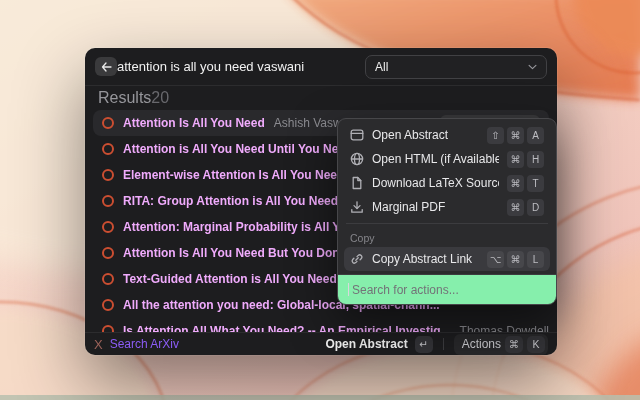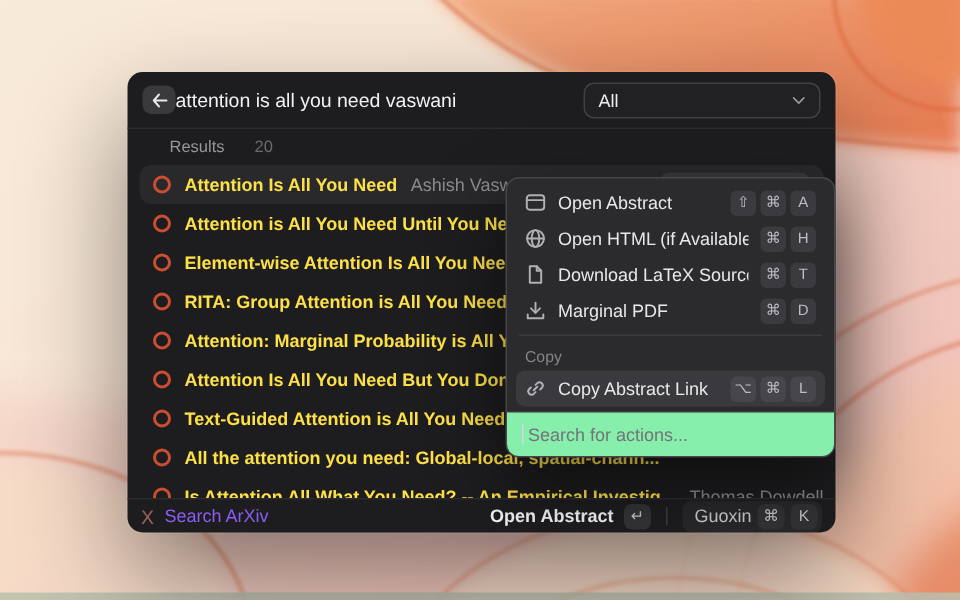--- a/index.html
+++ b/index.html
@@ -16,35 +16,35 @@
     position:absolute; left:85px; top:48px; width:472px; height:307px;
     background:#1d1d1f; border-radius:10px;
     box-shadow:0 0 0 1px rgba(255,255,255,.07), 0 30px 70px rgba(0,0,0,.45);
     display:flex; flex-direction:column; color:#eee;
   }
   .hdr { height:38px; flex:none; display:flex; align-items:center; gap:0;
          padding:0 10px; border-bottom:1px solid #2c2c2e; }
   .back-btn { width:22px; height:19px; border-radius:6px; background:#3a3a3c;
         border:none; color:#e8e8e8; display:flex; align-items:center; justify-content:center; cursor:pointer; flex:none;}
   .query { flex:1; font-size:13px; font-weight:500; color:#f1f1f1; white-space:nowrap; overflow:hidden;}
-  .dropdown { width:158px; height:24px; flex:none; border:1px solid #414144; border-radius:7px;
+  .dropdown { width:182px; height:24px; flex:none; border:1px solid #414144; border-radius:7px;
         background:rgba(255,255,255,.02); display:flex; align-items:center; justify-content:space-between;
         padding:0 9px; font-size:12px; color:#ececec; cursor:pointer;}
   .chev { color:#98989d; display:flex; }
 
-  .results-head { height:20px; flex:none; display:flex; align-items:center; gap:20px;
-        padding:0 28px; font-size:11px; color:#96969b; margin-top:2px;}
+  .results-head { height:20px; flex:none; display:flex; align-items:center; gap:0;
+        padding:0 13px; font-size:16px; color:#96969b; margin-top:2px;}
   .results-count { color:#68686d; }
 
   .list { flex:1; overflow:hidden; padding:2px 8px 0; list-style:none; }
   .row { height:26px; display:flex; align-items:center; gap:9px; padding:0 9px;
         border-radius:8px; font-size:12px; white-space:nowrap; overflow:hidden; cursor:pointer;}
   .row.selected { background:#29292c; }
   .ring { width:12px; height:12px; border:2px solid #cb4e31; border-radius:50%; flex:none;}
-  .title { color:#fde047; font-weight:700; }
+  .title { color:#f0abfc; font-weight:700; }
   .author { color:#8b8b90; }
   .badge { margin-left:auto; flex:none; background:rgba(255,255,255,.07); color:#9a9a9f;
         font-size:10.5px; padding:2px 8px 3px; border-radius:6px;}
 
   .ftr { height:23px; flex:none; border-top:1px solid #2c2c2e; display:flex; align-items:center;
         gap:7px; padding:0 9px; font-size:12px;}
   .xlogo { color:#9c625a; font-size:13px; font-weight:500; }
   .appname { color:#8b5cf6; }
   .primary { margin-left:auto; color:#f2f2f2; font-weight:700; font-size:12px; cursor:pointer;}
   .key { min-width:18px; height:17px; background:#333337; border-radius:5px; color:#c3c3c7;
@@ -190,21 +190,21 @@
     </li>
   </ul>
 
   <div class="ftr">
     <span class="xlogo">X</span>
     <span class="appname">Search ArXiv</span>
     <span class="primary">Open Abstract</span>
     <span class="key">↵</span>
     <span class="vdiv"></span>
     <div class="actions-group">
-      <span>Guoxin</span>
+      <span>Actions</span>
       <span class="key">⌘</span>
       <span class="key">K</span>
     </div>
   </div>
 
   <div class="menu">
 
     <div class="mitem">
       <span class="micon">
         <svg class="icon" width="14" height="14" viewBox="0 0 14 14">

